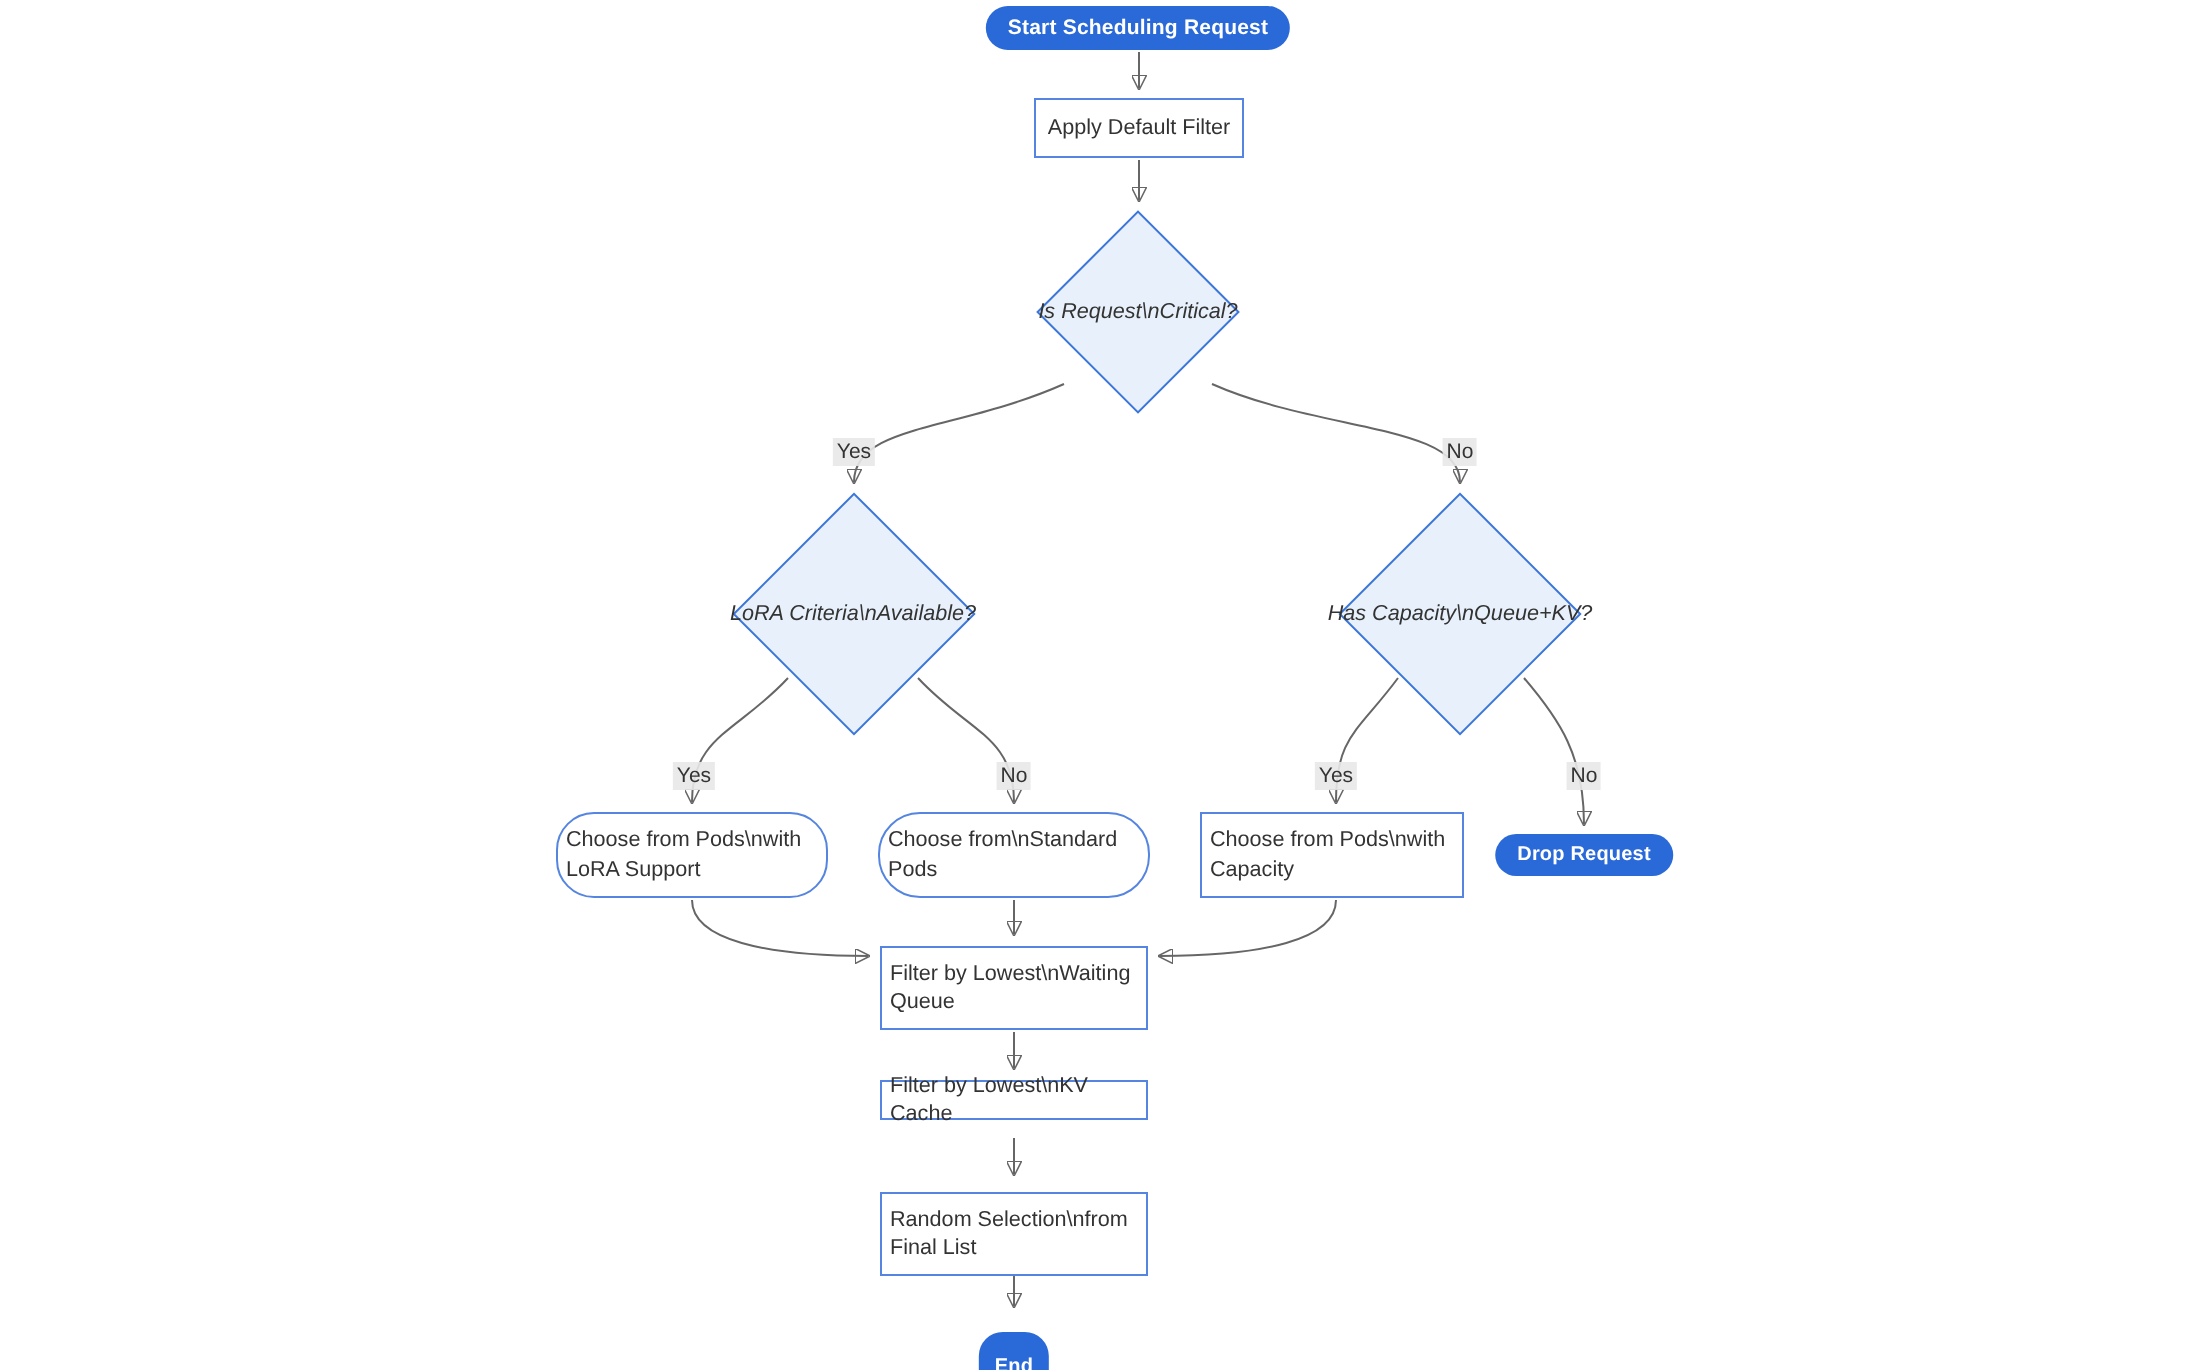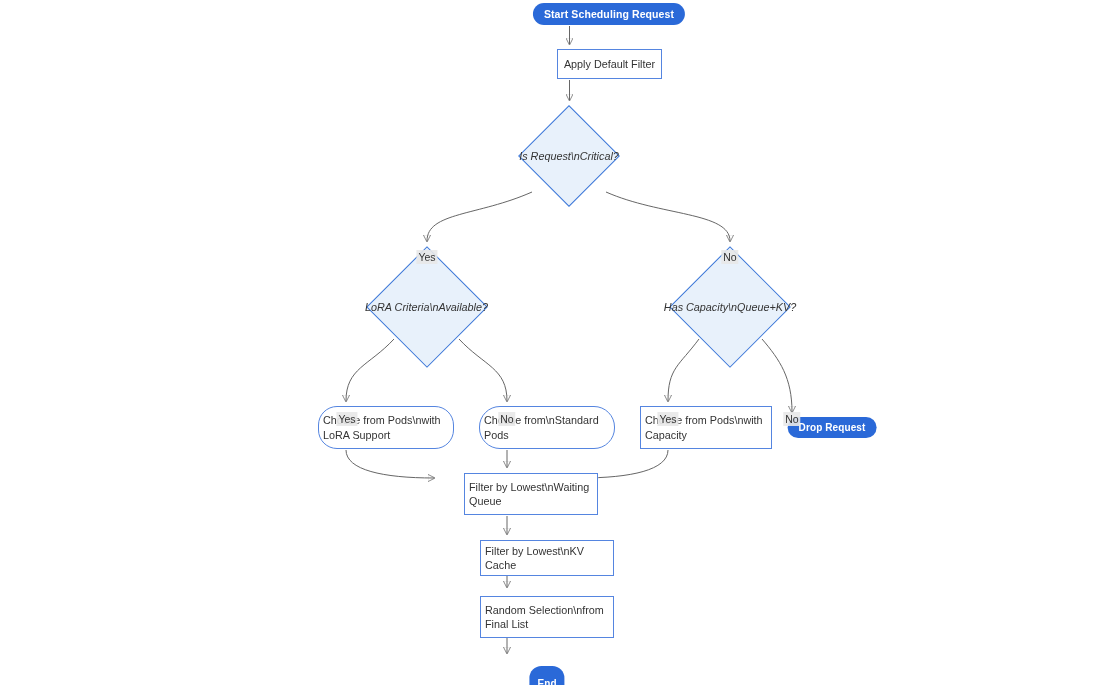--- a/index.html
+++ b/index.html
@@ -9,21 +9,21 @@
     height: 685px;
     background: #ffffff;
     font-family: "Liberation Sans", "DejaVu Sans", sans-serif;
     color: #333333;
     overflow: hidden;
   }
   svg.edges { position: absolute; left: 0; top: 0; z-index: 1; }
   svg.edges path { fill: none; stroke: #666666; stroke-width: 1; }
 
   .node { position: absolute; z-index: 2; box-sizing: border-box;
-          display: flex; align-items: center; justify-content: center; margin-left: 40px; }
+          display: flex; align-items: center; justify-content: center; }
 
   .pill {
     background: #2a69d8;
     color: #ffffff;
     font-weight: 700;
     font-size: 10.5px;
     border-radius: 12px;
     white-space: nowrap;
     padding: 0 11px;
     height: 22px;
@@ -54,38 +54,37 @@
   }
 
   .edge-label {
     position: absolute; z-index: 3;
     transform: translate(-50%, -50%);
     background: rgba(232,232,232,0.9);
     font-size: 10.5px;
     padding: 0px 2px;
     line-height: 14px;
     color: #333333;
-    margin-top: 31px;
   }
 
   
   #n-start        { left: 569px; top: 3px; }
   #n-apply        { left: 517px; top: 49px;  width: 105px; height: 30px; }
   #d-critical     { left: 518px; top: 105px; width: 102px; height: 102px; }
   #d-critical .shape { left: 15px; top: 15px; width: 72px; height: 72px; }
   #d-lora         { left: 366px; top: 246px; width: 121px; height: 121px; }
   #d-lora .shape  { left: 17.5px; top: 17.5px; width: 86px; height: 86px; }
   #d-capacity     { left: 669px; top: 246px; width: 122px; height: 122px; }
   #d-capacity .shape { left: 18px; top: 18px; width: 86px; height: 86px; }
   #n-choose-lora  { left: 278px; top: 406px; width: 136px; height: 43px; border-radius: 19px; }
   #n-choose-std   { left: 439px; top: 406px; width: 136px; height: 43px; border-radius: 21px; }
   #n-choose-cap   { left: 600px; top: 406px; width: 132px; height: 43px; }
   #n-drop         { left: 792px; top: 417px; height: 21px; font-size: 10px; }
-  #n-filter-queue { left: 424px; top: 473px; width: 134px; height: 42px; }
-  #n-filter-kv    { left: 440px; top: 540px; width: 134px; height: 36px; }
+  #n-filter-queue { left: 440px; top: 473px; width: 134px; height: 42px; }
+  #n-filter-kv    { left: 440px; top: 540px; width: 134px; height: 20px; }
   #n-random       { left: 440px; top: 596px; width: 134px; height: 42px; }
   #n-end          { left: 507px; top: 666px; height: 34px; padding: 0 8px; font-size: 10px; }
 
   
   #lbl-crit-yes { left: 427px; top: 226px; }
   #lbl-crit-no  { left: 730px; top: 226px; }
   #lbl-lora-yes { left: 347px; top: 388px; }
   #lbl-lora-no  { left: 507px; top: 388px; }
   #lbl-cap-yes  { left: 668px; top: 388px; }
   #lbl-cap-no   { left: 792px; top: 388px; }

